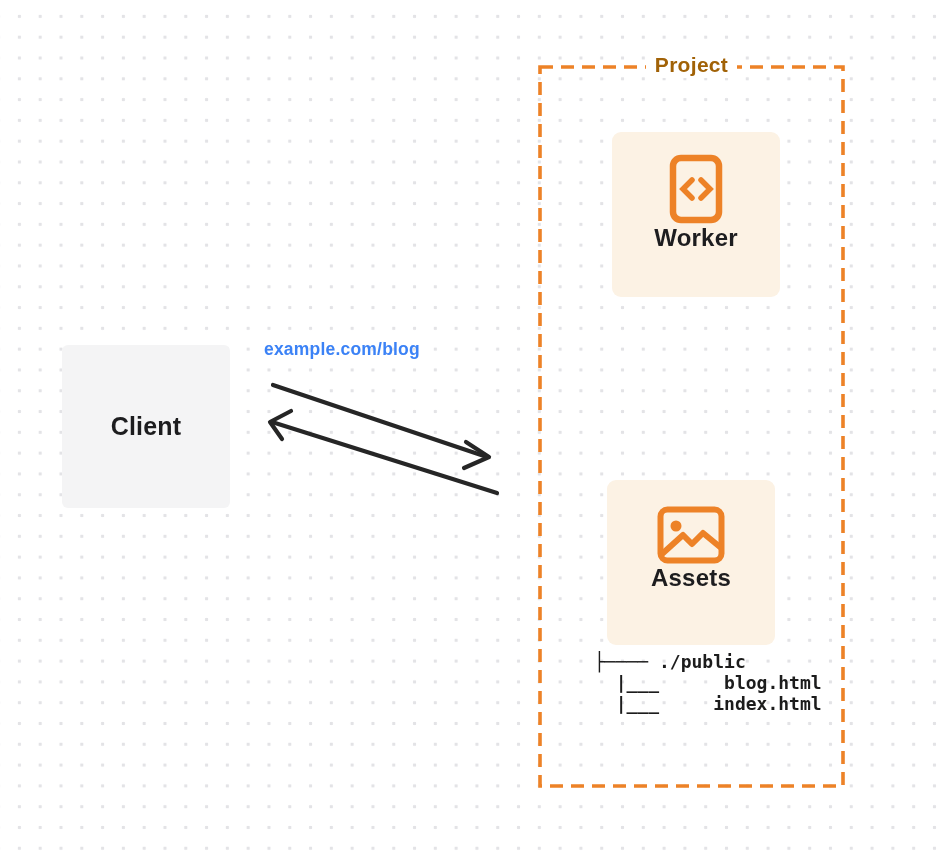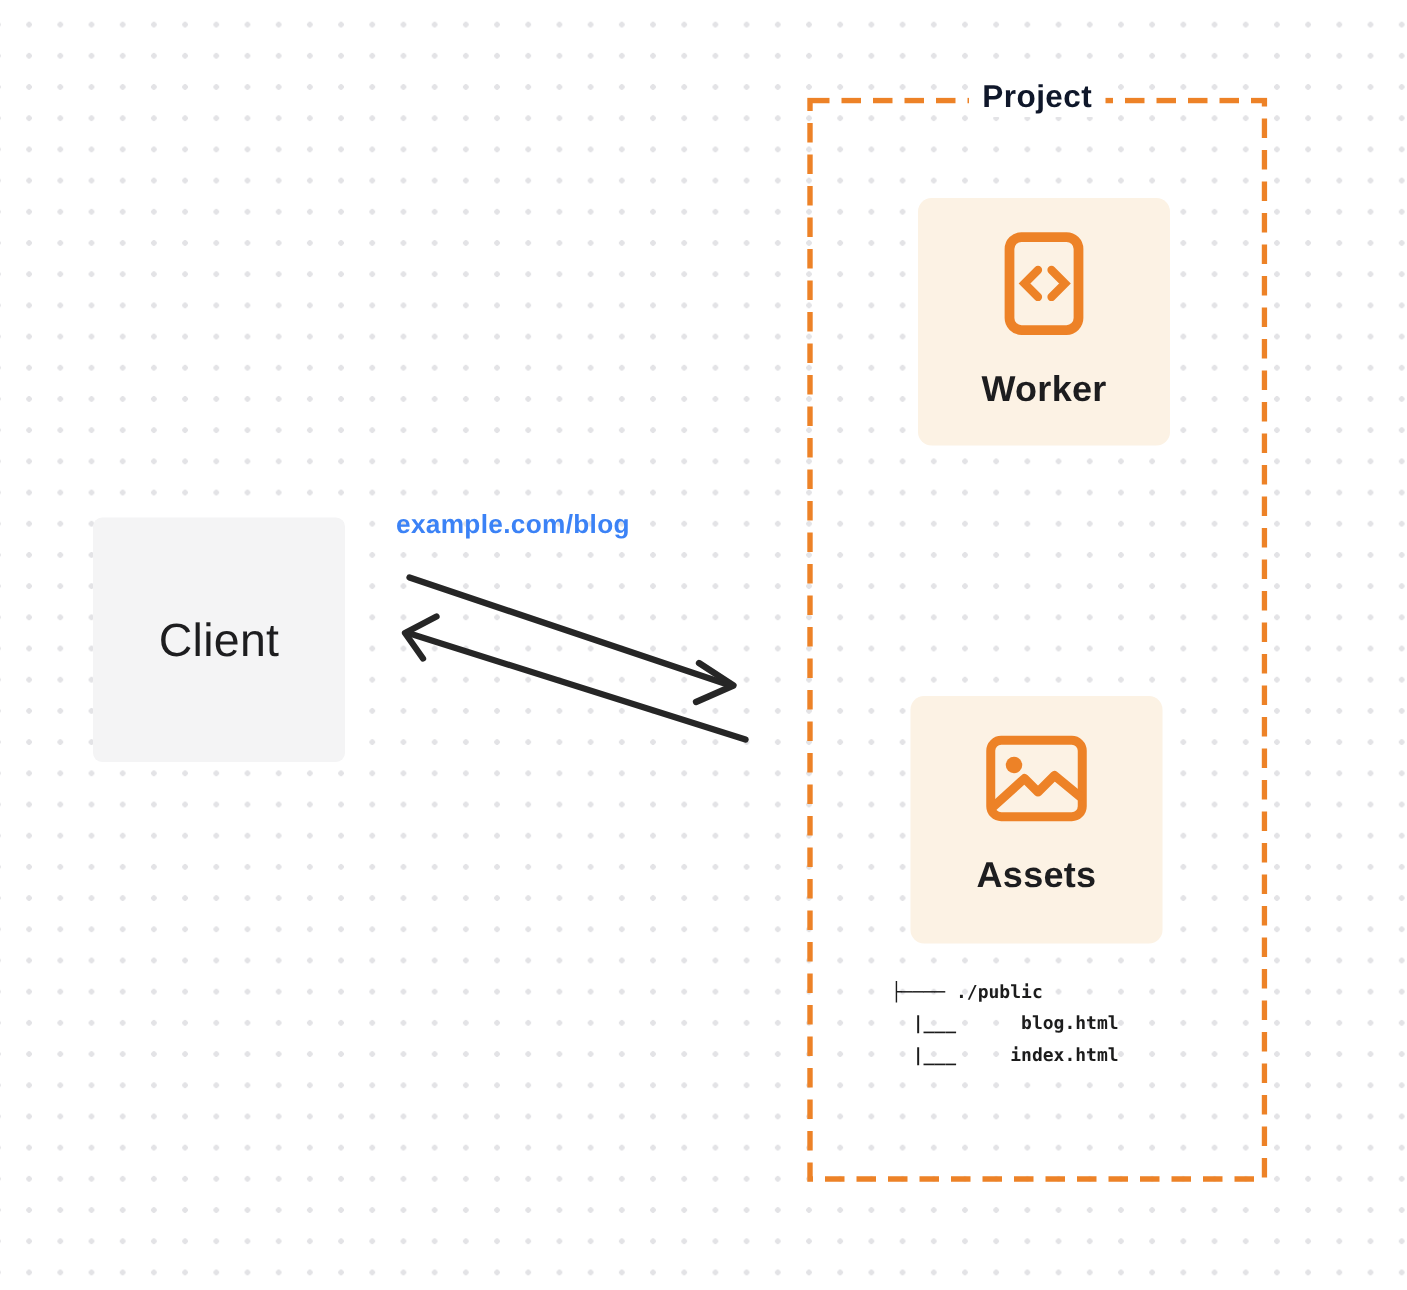--- a/index.html
+++ b/index.html
@@ -15,59 +15,59 @@
     background-image:radial-gradient(circle, #e3e3e6 1.7px, rgba(255,255,255,0) 2px);
     background-size:20.8px 20.8px;
     background-position:9px 6px;
   }
   
   .client-box {
     position:absolute; left:62px; top:345px; width:168px; height:163px;
     background:#f4f4f5; border-radius:6px;
     display:flex; align-items:center; justify-content:center;
   }
-  .client-label { font-size:31px; font-weight:400; color:#1d1d1f; letter-spacing:.2px; }
+  .client-label { font-size:25px; font-weight:700; color:#1d1d1f; letter-spacing:.2px; }
 
   
   .request-label {
     position:absolute; left:264px; top:339px;
     font-size:17.5px; font-weight:700; color:#3b82f6; letter-spacing:.2px;
   }
 
   
   .arrows { position:absolute; left:256px; top:372px; width:256px; height:132px; }
 
   
   .project-border { position:absolute; left:538px; top:65px; width:307px; height:723px; }
   .project-title-row {
     position:absolute; left:538px; top:52px; width:307px;
     text-align:center; line-height:26px;
   }
   .project-title {
     display:inline-block; padding:0 9px; background:#ffffff;
-    font-size:21px; font-weight:700; color:#0f172a; letter-spacing:.3px;
+    font-size:21px; font-weight:700; color:#a16207; letter-spacing:.3px;
   }
 
   
   .card {
     position:absolute; width:168px; height:165px;
     background:#fcf2e4; border-radius:9px;
     display:flex; flex-direction:column; align-items:center;
   }
   .card-worker { left:612px; top:132px; }
-  .card-assets { left:607px; top:464px; }
+  .card-assets { left:607px; top:480px; }
   .card-icon { margin-top:22px; display:block; }
   .card-assets .card-icon { margin-top:26px; }
-  .card-label { margin-top:22px; font-size:24px; font-weight:700; color:#1d1d1f; letter-spacing:.2px; }
+  .card-label { margin-top:0; font-size:24px; font-weight:700; color:#1d1d1f; letter-spacing:.2px; }
 
   
   .file-tree {
     position:absolute; left:594px; top:651px;
     font-family:"DejaVu Sans Mono", monospace;
-    font-size:12px; line-height:21px; font-weight:700;
+    font-size:18px; line-height:21px; font-weight:700;
     color:#1c1c1c;
   }
   .tree-line { white-space:pre; }
 </style>
 </head>
 <body>
 
 <div class="dot-grid"></div>
 
 <div class="client-box">

